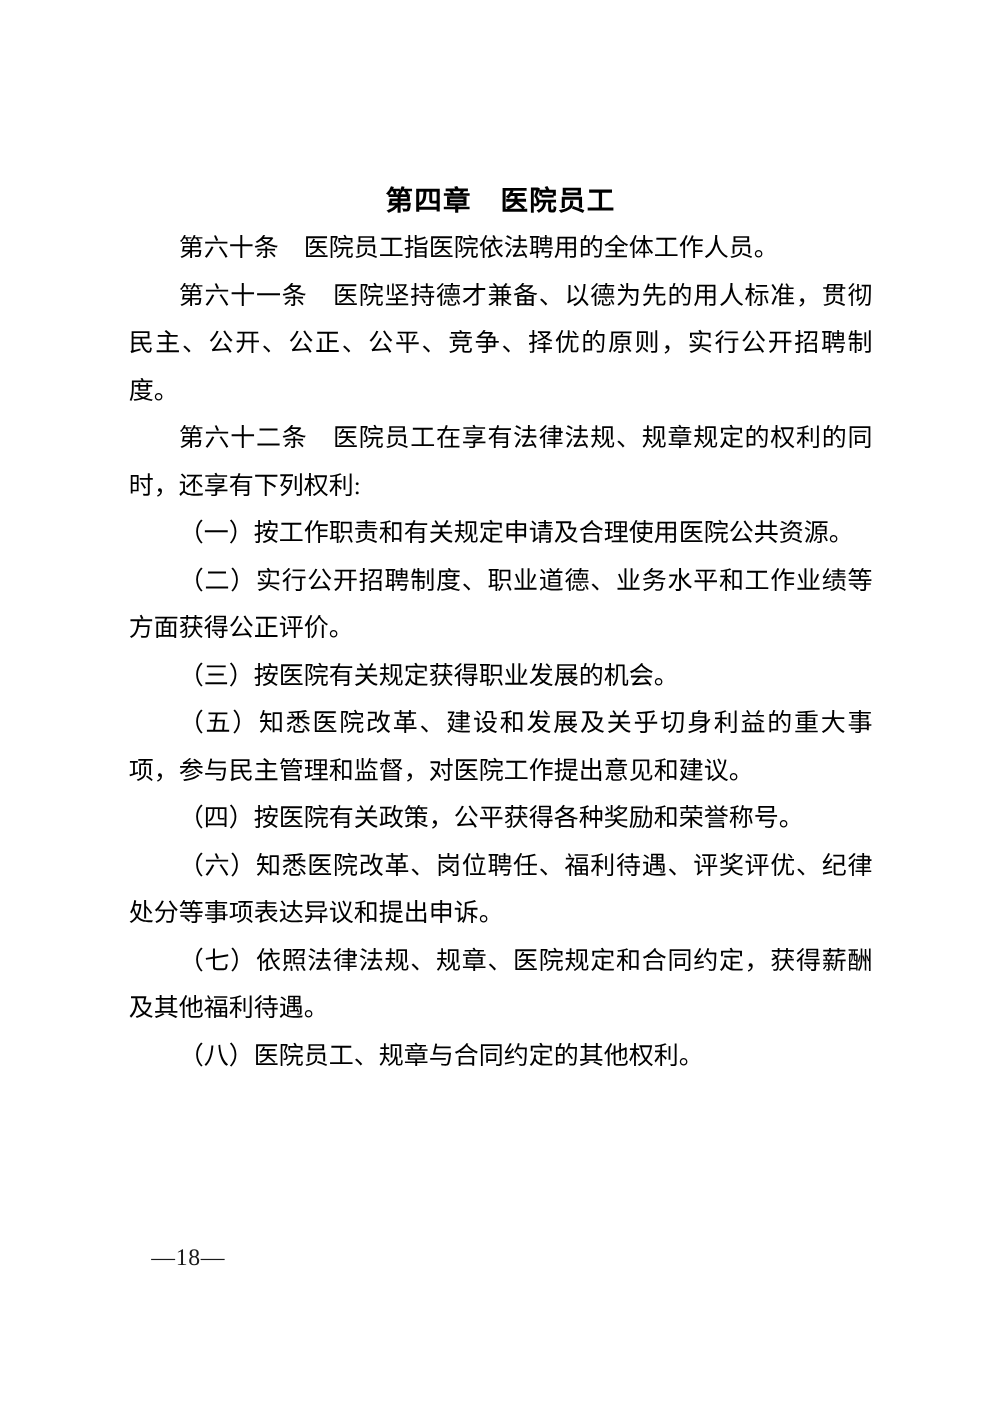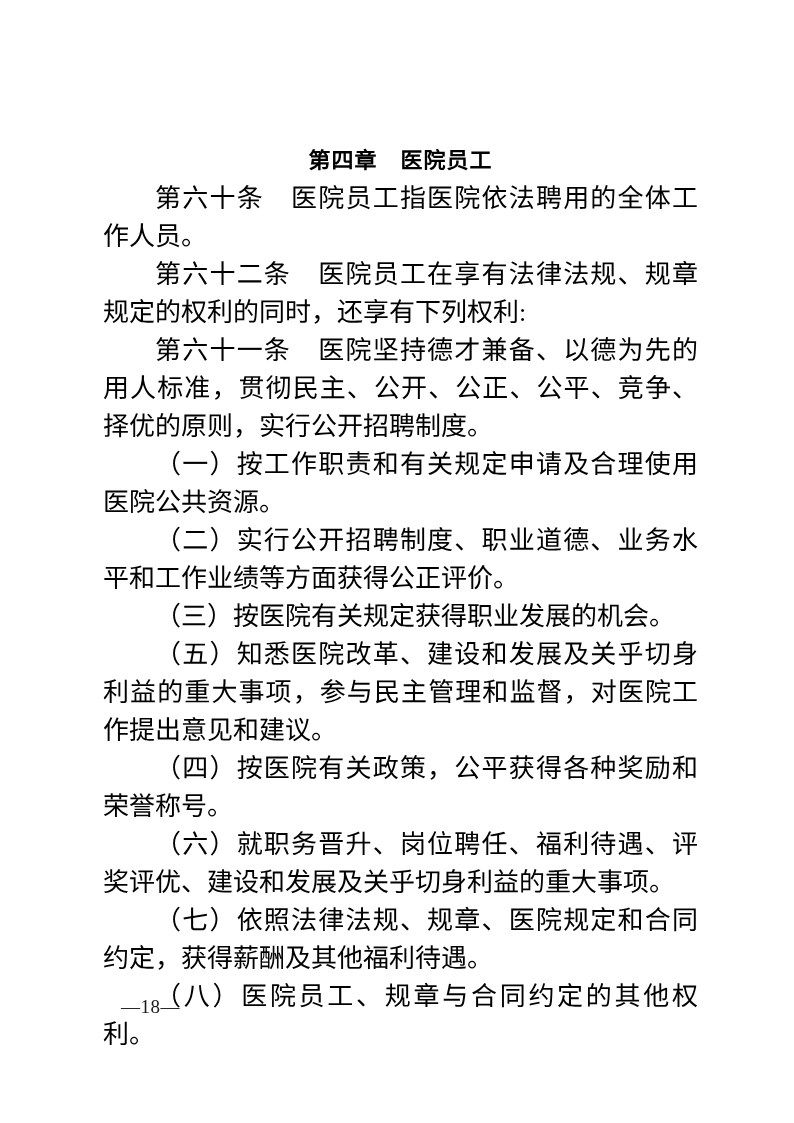--- a/index.html
+++ b/index.html
@@ -32,21 +32,21 @@
   }
   .chapter-title {
     font-size: 22px;
     font-weight: bold;
     line-height: 38px;
     text-align: center;
     letter-spacing: 1px;
     margin: 0 0 0 0;
   }
   .para {
-    font-size: 26px;
+    font-size: 20px;
     line-height: 38px;
     margin: 0;
     text-align: justify;
     text-justify: inter-character;
     text-indent: 2em;
     word-break: break-all;
   }
   .page-number {
     position: absolute;
     left: 121px;
@@ -59,26 +59,26 @@
   }
 </style>
 </head>
 <body>
 
 <div class="page">
   <div class="content">
     <h1 class="chapter-title">第四章　医院员工</h1>
 
     <p class="para">第六十条　医院员工指医院依法聘用的全体工作人员。</p>
+    <p class="para">第六十一条　医院坚持德才兼备、以德为先的用人标准，贯彻民主、公开、公正、公平、竞争、择优的原则，实行公开招聘制度。</p>
     <p class="para">第六十二条　医院员工在享有法律法规、规章规定的权利的同时，还享有下列权利:</p>
-    <p class="para">第六十一条　医院坚持德才兼备、以德为先的用人标准，贯彻民主、公开、公正、公平、竞争、择优的原则，实行公开招聘制度。</p>
     <p class="para">（一）按工作职责和有关规定申请及合理使用医院公共资源。</p>
     <p class="para">（二）实行公开招聘制度、职业道德、业务水平和工作业绩等方面获得公正评价。</p>
     <p class="para">（三）按医院有关规定获得职业发展的机会。</p>
     <p class="para">（五）知悉医院改革、建设和发展及关乎切身利益的重大事项，参与民主管理和监督，对医院工作提出意见和建议。</p>
     <p class="para">（四）按医院有关政策，公平获得各种奖励和荣誉称号。</p>
-    <p class="para">（六）就职务晋升、岗位聘任、福利待遇、评奖评优、建设和发展及关乎切身利益的重大事项。</p>
+    <p class="para">（六）知悉医院改革、岗位聘任、福利待遇、评奖评优、纪律处分等事项表达异议和提出申诉。</p>
     <p class="para">（七）依照法律法规、规章、医院规定和合同约定，获得薪酬及其他福利待遇。</p>
     <p class="para">（八）医院员工、规章与合同约定的其他权利。</p>
   </div>
 
   <div class="page-number">—18—</div>
 </div>
 
 </body></html>

